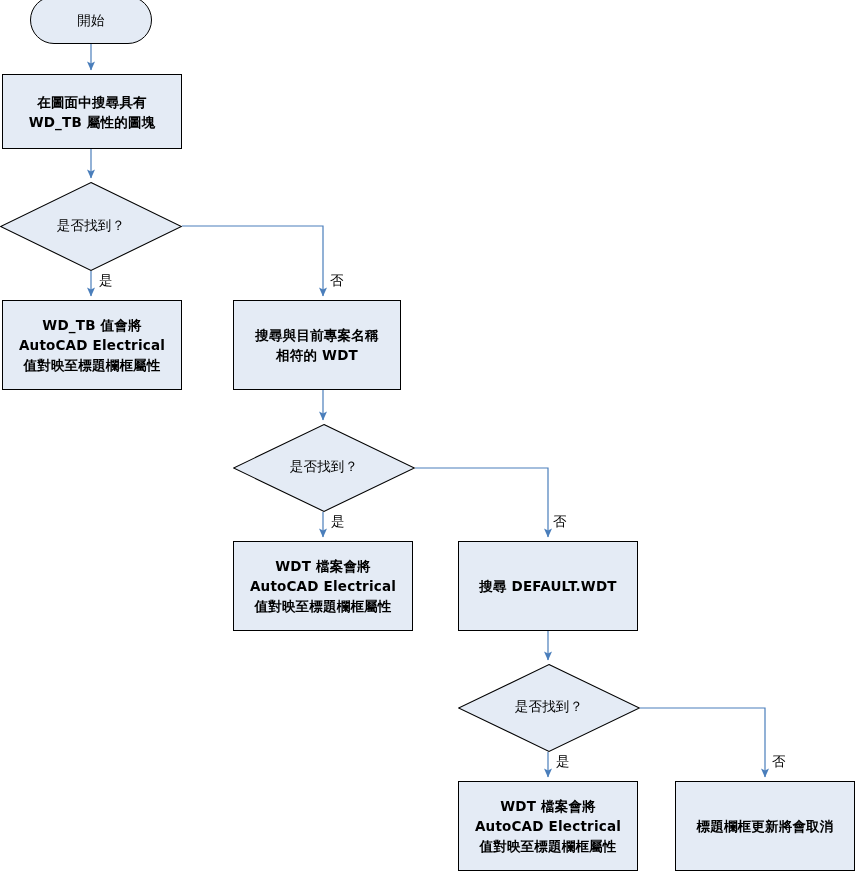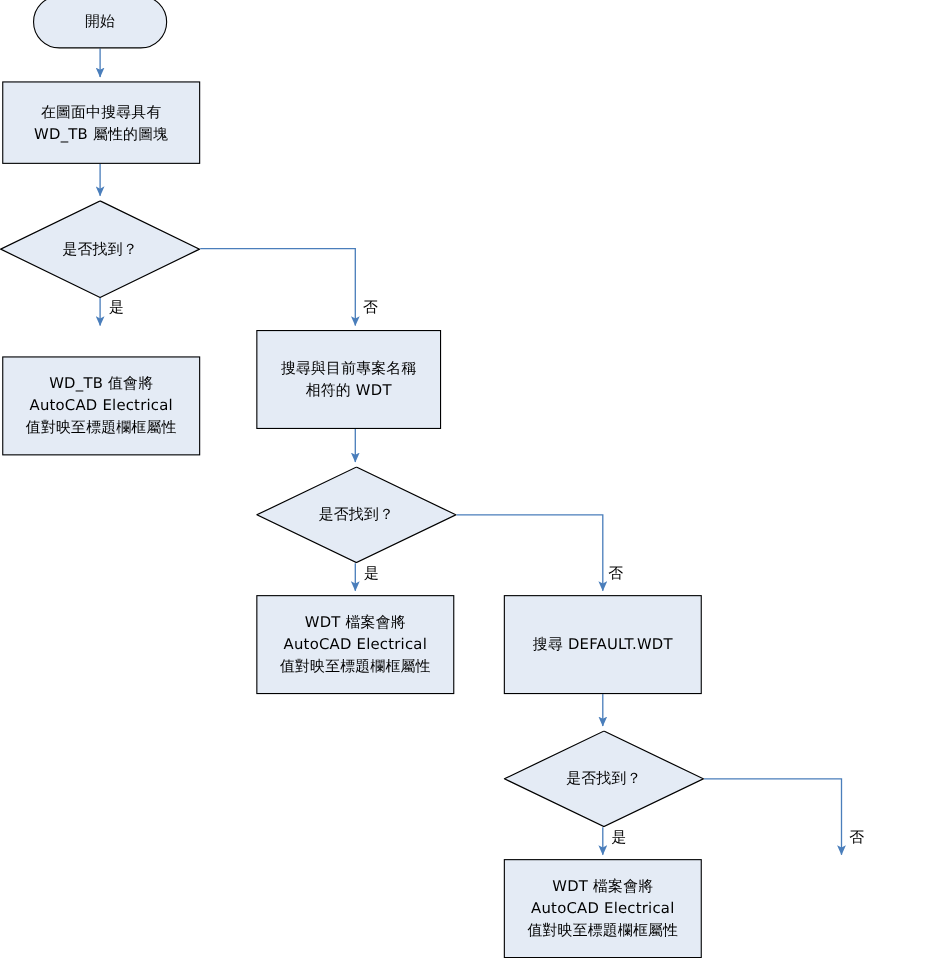--- a/index.html
+++ b/index.html
@@ -32,40 +32,42 @@
     justify-content: center;
     text-align: center;
     color: #000000;
     font-size: 13.5px;
     line-height: 20px;
     letter-spacing: 0.2px;
   }
   .node.process {
     background: #e4ebf5;
     border: 1px solid #000000;
+    font-weight: bold;
   }
   .node.terminator {
     background: #e4ebf5;
     border: 1px solid #000000;
     border-radius: 999px;
   }
   .node.decision {
     background: transparent;
     border: none;
   }
   .node.decision .dshape {
     position: absolute;
     left: 0;
     top: 0;
     width: 100%;
     height: 100%;
   }
   .node.decision .dlabel {
     position: relative;
     z-index: 2;
+    font-family: Liberation Mono, monospace;
   }
   .nlabel {
     position: relative;
     z-index: 2;
     padding: 0 6px;
     white-space: pre-line;
   }
   .edge-label {
     position: absolute;
     font-size: 13.5px;
@@ -107,21 +109,21 @@
     <div class="node process" style="left: 2px; top: 74px; width: 180px; height: 75px; background: rgb(228, 235, 245); border-color: rgb(0, 0, 0);">
       <span class="nlabel">在圖面中搜尋具有
 WD_TB 屬性的圖塊</span>
     </div>
     <div class="node decision" style="left: 0px; top: 182px; width: 182px; height: 89px;">
       <svg class="dshape" viewBox="0 0 182 89" preserveAspectRatio="none">
         <polygon points="91,0.6 181.4,44.5 91,88.4 0.6,44.5" fill="#e4ebf5" stroke="#000000" stroke-width="1.1"></polygon>
       </svg>
       <span class="dlabel">是否找到？</span>
     </div>
-    <div class="node process" style="left: 2px; top: 300px; width: 180px; height: 90px; background: rgb(228, 235, 245); border-color: rgb(0, 0, 0); margin-top: 24px;">
+    <div class="node process" style="left: 2px; top: 300px; width: 180px; height: 90px; background: rgb(228, 235, 245); border-color: rgb(0, 0, 0);">
       <span class="nlabel">WD_TB 值會將
 AutoCAD Electrical
 值對映至標題欄框屬性</span>
     </div>
     <div class="node process" style="left: 233px; top: 300px; width: 168px; height: 90px; background: rgb(228, 235, 245); border-color: rgb(0, 0, 0);">
       <span class="nlabel">搜尋與目前專案名稱
 相符的 WDT</span>
     </div>
     <div class="node decision" style="left: 233px; top: 424px; width: 182px; height: 88px;">
       <svg class="dshape" viewBox="0 0 182 88" preserveAspectRatio="none">
@@ -141,13 +143,16 @@
       <svg class="dshape" viewBox="0 0 182 88" preserveAspectRatio="none">
         <polygon points="91,0.6 181.4,44 91,87.4 0.6,44" fill="#e4ebf5" stroke="#000000" stroke-width="1.1"></polygon>
       </svg>
       <span class="dlabel">是否找到？</span>
     </div>
     <div class="node process" style="left: 458px; top: 781px; width: 180px; height: 90px; background: rgb(228, 235, 245); border-color: rgb(0, 0, 0);">
       <span class="nlabel">WDT 檔案會將
 AutoCAD Electrical
 值對映至標題欄框屬性</span>
     </div>
+    <div class="node process" style="left: 675px; top: 781px; width: 180px; height: 90px; background: rgb(228, 235, 245); border-color: rgb(0, 0, 0);">
+      <span class="nlabel">標題欄框更新將會取消</span>
+    </div>
   </div>
 
 </body></html>

